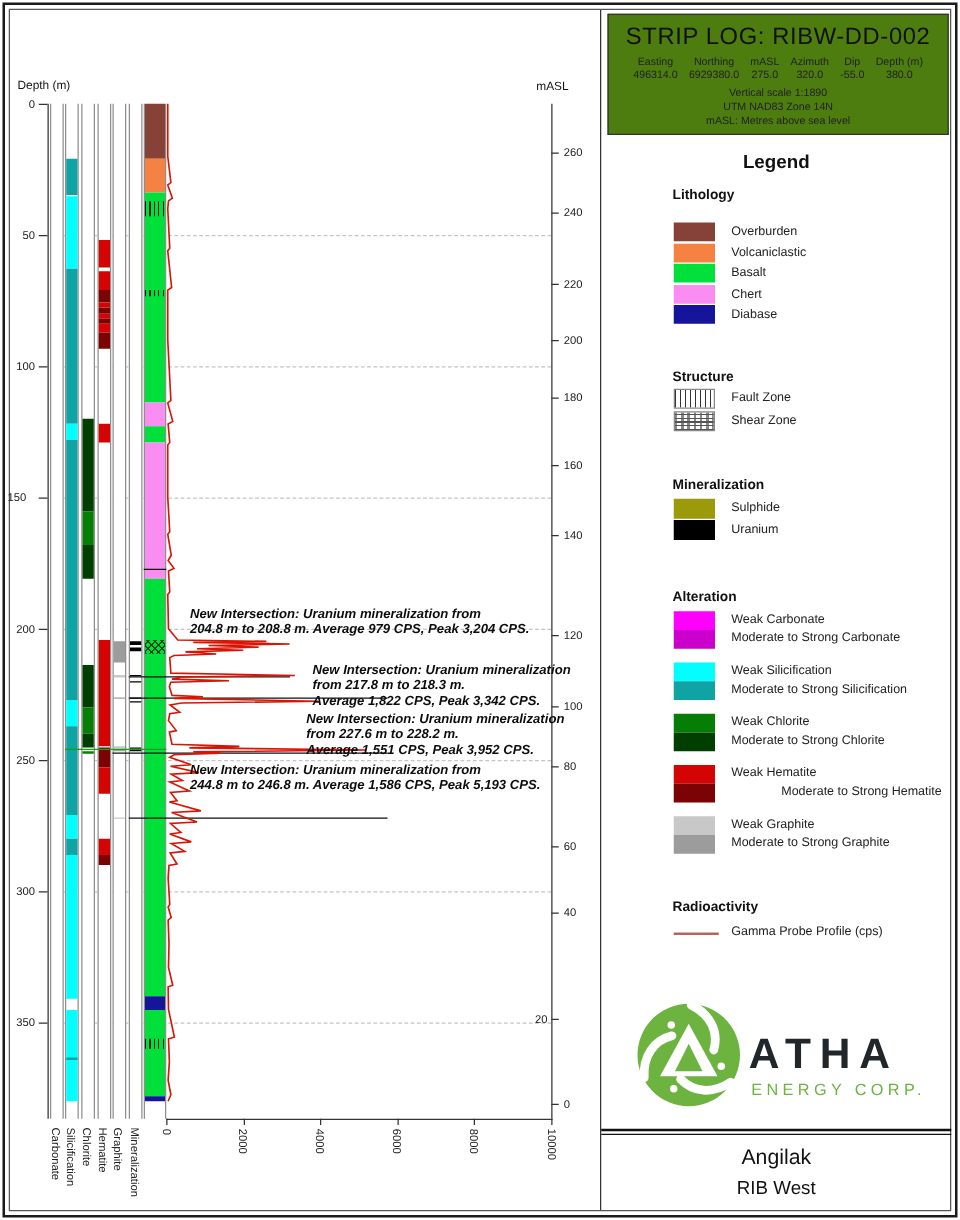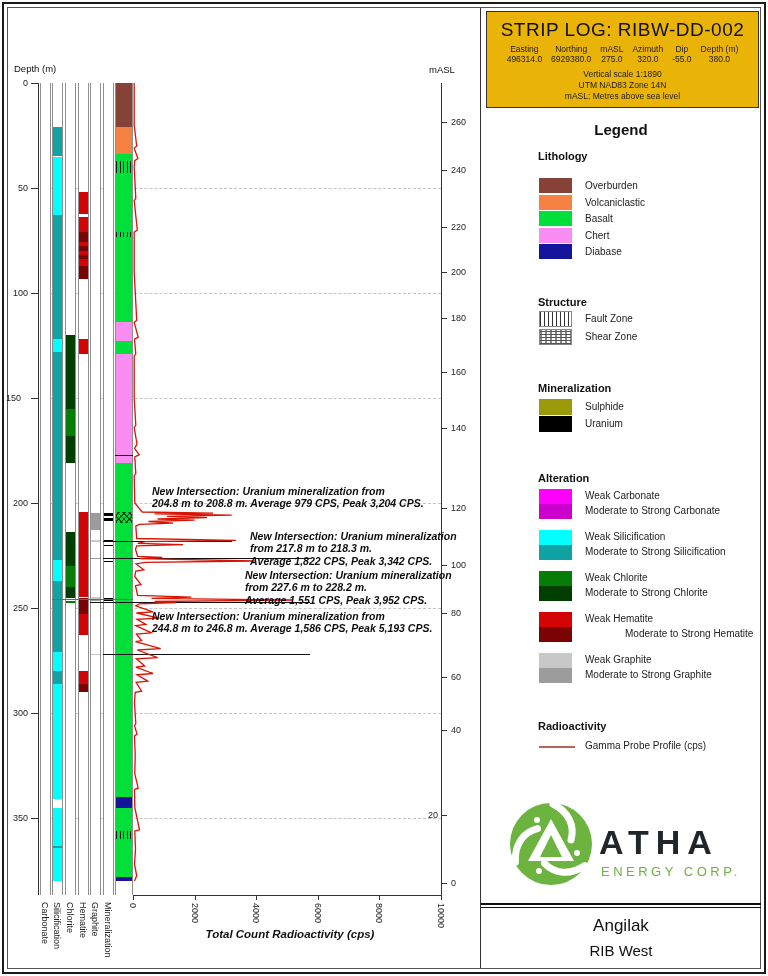--- a/index.html
+++ b/index.html
@@ -17,21 +17,21 @@
   .lane{position:absolute;border-left:1px solid #8f8f8f;border-right:1px solid #8f8f8f;box-sizing:border-box;background:#fff;}
   .ival{position:absolute;}
   .ov-fault{background-image:repeating-linear-gradient(90deg,rgba(10,10,10,.9) 0 1px,transparent 1px 3.5px);}
   .ov-mineralized{background-image:repeating-linear-gradient(45deg,rgba(0,40,0,.75) 0 1px,transparent 1px 4px),
                   repeating-linear-gradient(-45deg,rgba(0,40,0,.75) 0 1px,transparent 1px 4px);}
   .marker{position:absolute;height:1px;}
   .annotation{position:absolute;font-size:10.5px;font-weight:bold;font-style:italic;
               line-height:12.3px;white-space:pre-line;color:#0d0d0d;}
   .xaxis-title{position:absolute;font-size:11.5px;font-weight:bold;font-style:italic;text-align:center;}
   
-  .hdr-box{position:absolute;left:486px;top:11px;width:271px;height:95px;border:1px solid #333;background:#eab308;}
+  .hdr-box{position:absolute;left:486px;top:11px;width:271px;height:95px;border:1px solid #333;background:#4d7c0f;}
   .hdr-title{text-align:center;font-size:19px;letter-spacing:.5px;margin-top:7px;}
   .hdr-fields{display:flex;justify-content:center;gap:9px;margin-top:3px;}
   .hdr-field{text-align:center;}
   .hdr-field .fl{font-size:8.5px;color:#222;}
   .hdr-field .fv{font-size:8.5px;color:#222;}
   .hdr-note{text-align:center;font-size:8.5px;color:#222;line-height:11px;}
   .legend-title{position:absolute;left:481px;top:121px;width:280px;text-align:center;
                 font-size:15px;font-weight:bold;}
   .lg-heading{position:absolute;font-size:11px;font-weight:bold;}
   .lg-label{position:absolute;font-size:10px;color:#222;white-space:nowrap;}
@@ -213,21 +213,20 @@
 204.8 m to 208.8 m. Average 979 CPS, Peak 3,204 CPS.</div>
       <div class="annotation" style="left: 250px; top: 530px;">New Intersection: Uranium mineralization
 from 217.8 m to 218.3 m.
 Average 1,822 CPS, Peak 3,342 CPS.</div>
       <div class="annotation" style="left: 245px; top: 569px;">New Intersection: Uranium mineralization
 from 227.6 m to 228.2 m.
 Average 1,551 CPS, Peak 3,952 CPS.</div>
       <div class="annotation" style="left: 152px; top: 610px;">New Intersection: Uranium mineralization from
 244.8 m to 246.8 m. Average 1,586 CPS, Peak 5,193 CPS.</div>
     </div>
-  <div class="xaxis-title" style="left:140px;top:928px;width:300px;">Total Count Radioactivity (cps)</div>
 </div>
 
 <div>
   <div class="hdr-box">
     <div class="hdr-title">STRIP LOG: RIBW-DD-002</div>
     <div class="hdr-fields" id="hdr-fields">
         <div class="hdr-field">
           <div class="fl">Easting</div>
           <div class="fv">496314.0</div>
         </div>

